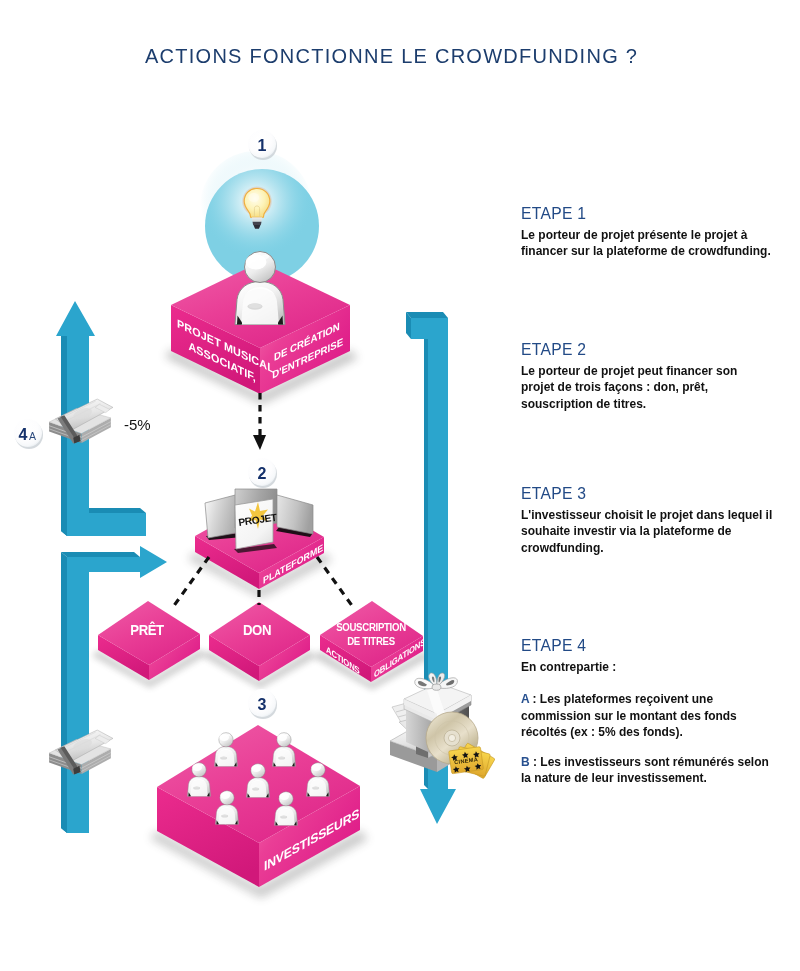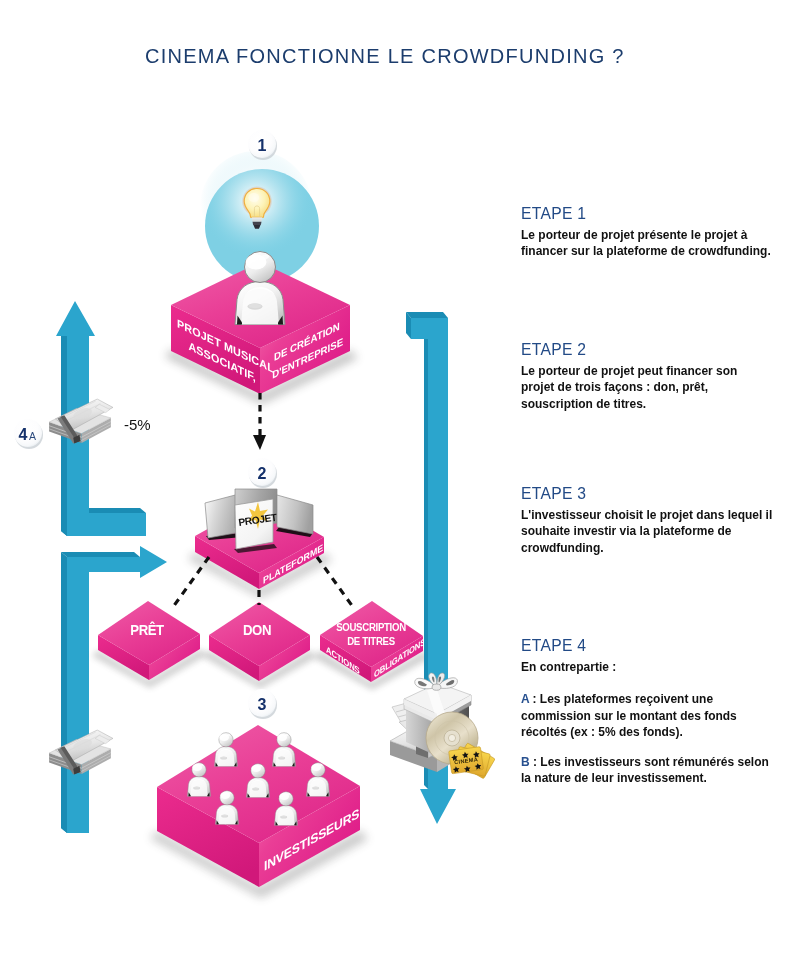--- a/index.html
+++ b/index.html
@@ -17,21 +17,21 @@
   .step-b{color:#111111;font-size:13.4px;line-height:16.4px;font-weight:bold;margin:0;
           transform:scaleX(0.895);transform-origin:left top;width:285px;}
   .step-b.sub{margin-top:16px;}
   .step-b.sub2{margin-top:13px;}
   .mark{color:#27508f;font-weight:bold;}
 </style>
 </head>
 <body>
 
 <div id="page">
-  <div class="title">CINEMA FONCTIONNE LE CROWDFUNDING ?</div>
+  <div class="title">ACTIONS FONCTIONNE LE CROWDFUNDING ?</div>
 
   <svg class="stage" viewBox="0 0 800 971" xmlns="http://www.w3.org/2000/svg">
     <defs>
       <radialGradient id="glowG" cx="50%" cy="45%" r="50%">
         <stop offset="0%" stop-color="#ffffff" stop-opacity="0.92"></stop>
         <stop offset="26%" stop-color="#f4fbfd" stop-opacity="0.72"></stop>
         <stop offset="58%" stop-color="#d9f0f7" stop-opacity="0.34"></stop>
         <stop offset="100%" stop-color="#7fd4e8" stop-opacity="0"></stop>
       </radialGradient>
       <radialGradient id="bulbG" cx="42%" cy="35%" r="62%">

